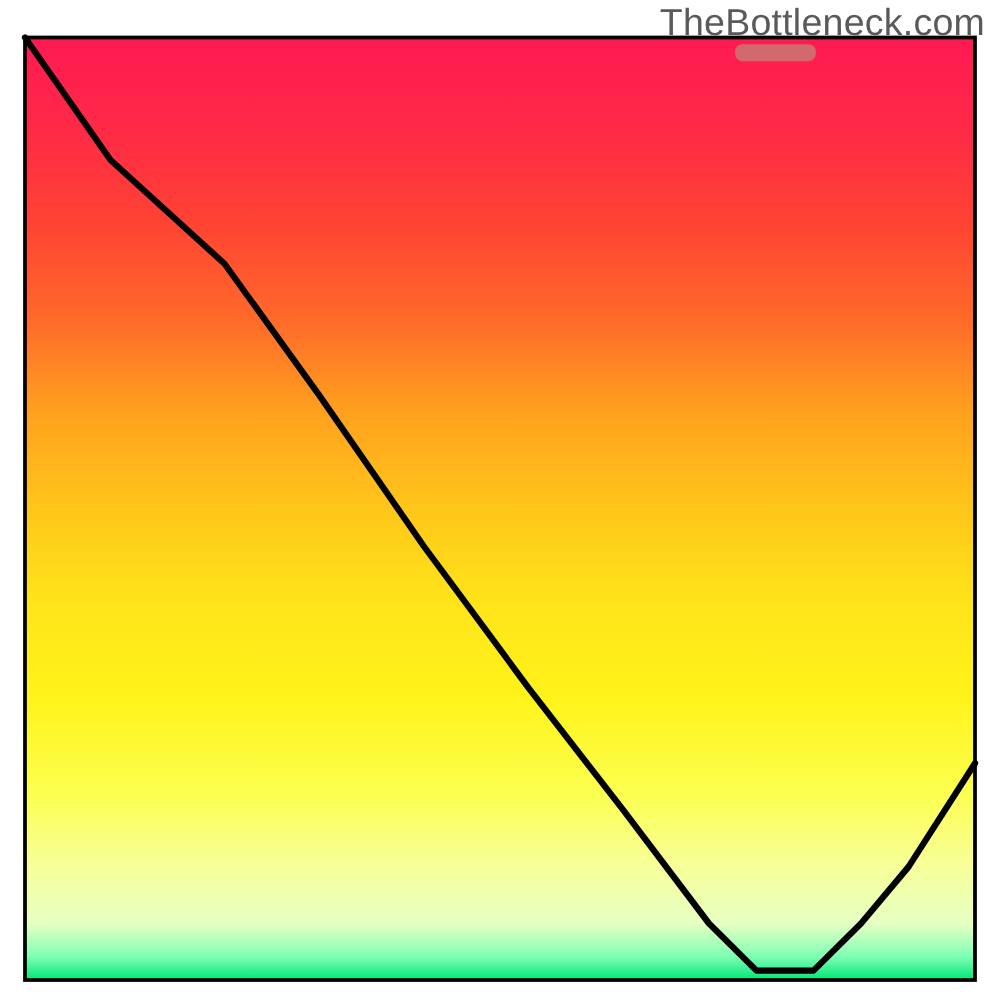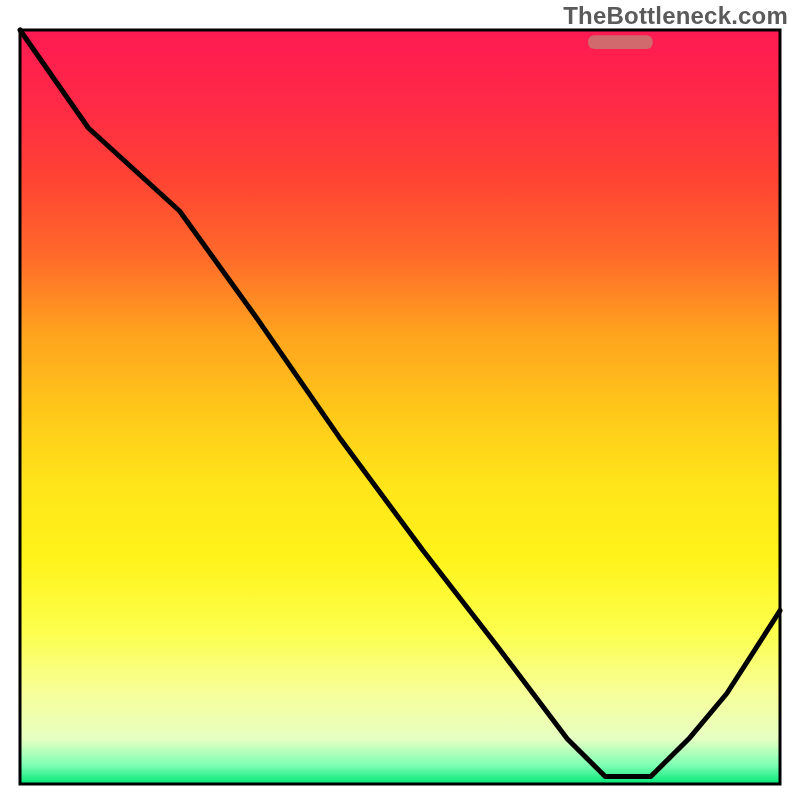--- a/index.html
+++ b/index.html
@@ -14,22 +14,22 @@
   .stage {
     position: relative;
     width: 800px;
     height: 800px;
   }
   .attribution {
     position: absolute;
     top: 2px;
     right: 12px;
     color: #5a5a5a;
-    font-size: 24px;
-    font-weight: 700;
+    font-size: 30px;
+    font-weight: 400;
     letter-spacing: 0.2px;
     z-index: 10;
   }
   svg {
     position: absolute;
     left: 0;
     top: 0;
     z-index: 1;
   }
 </style>

